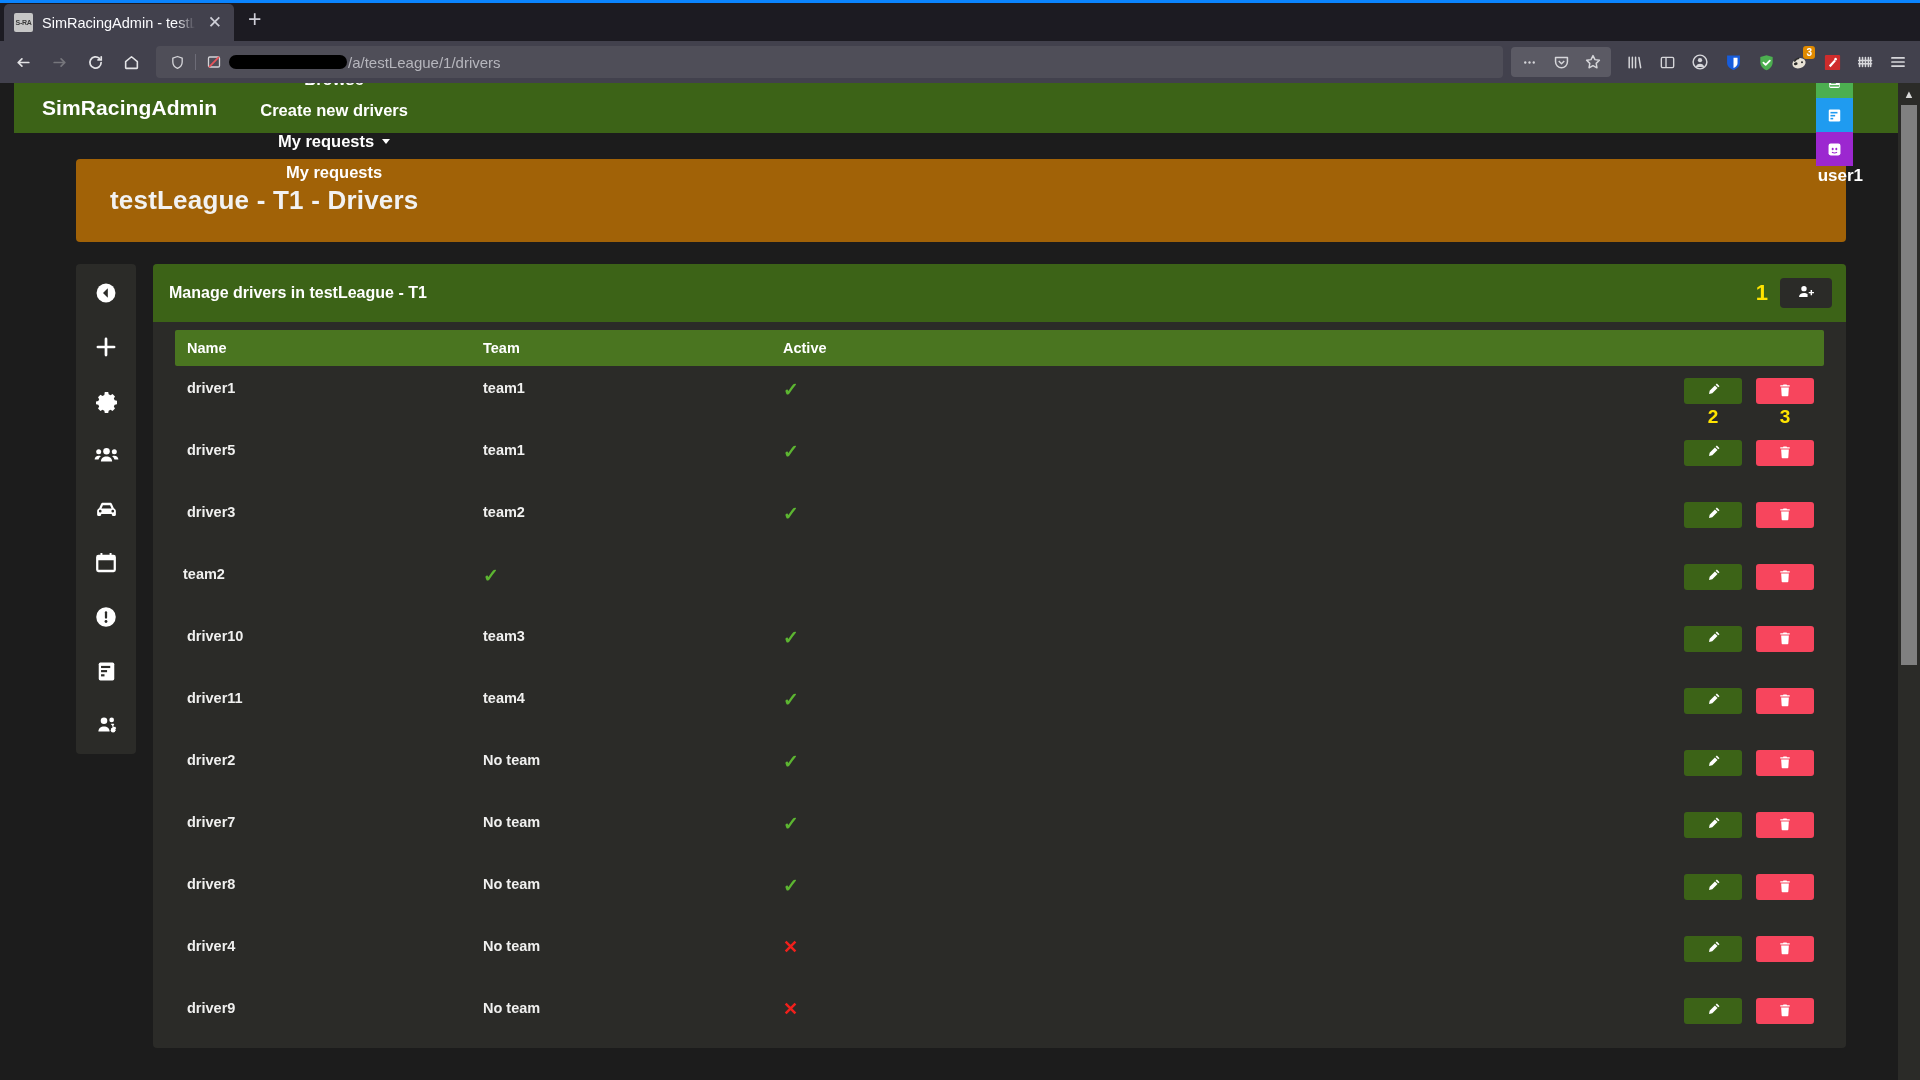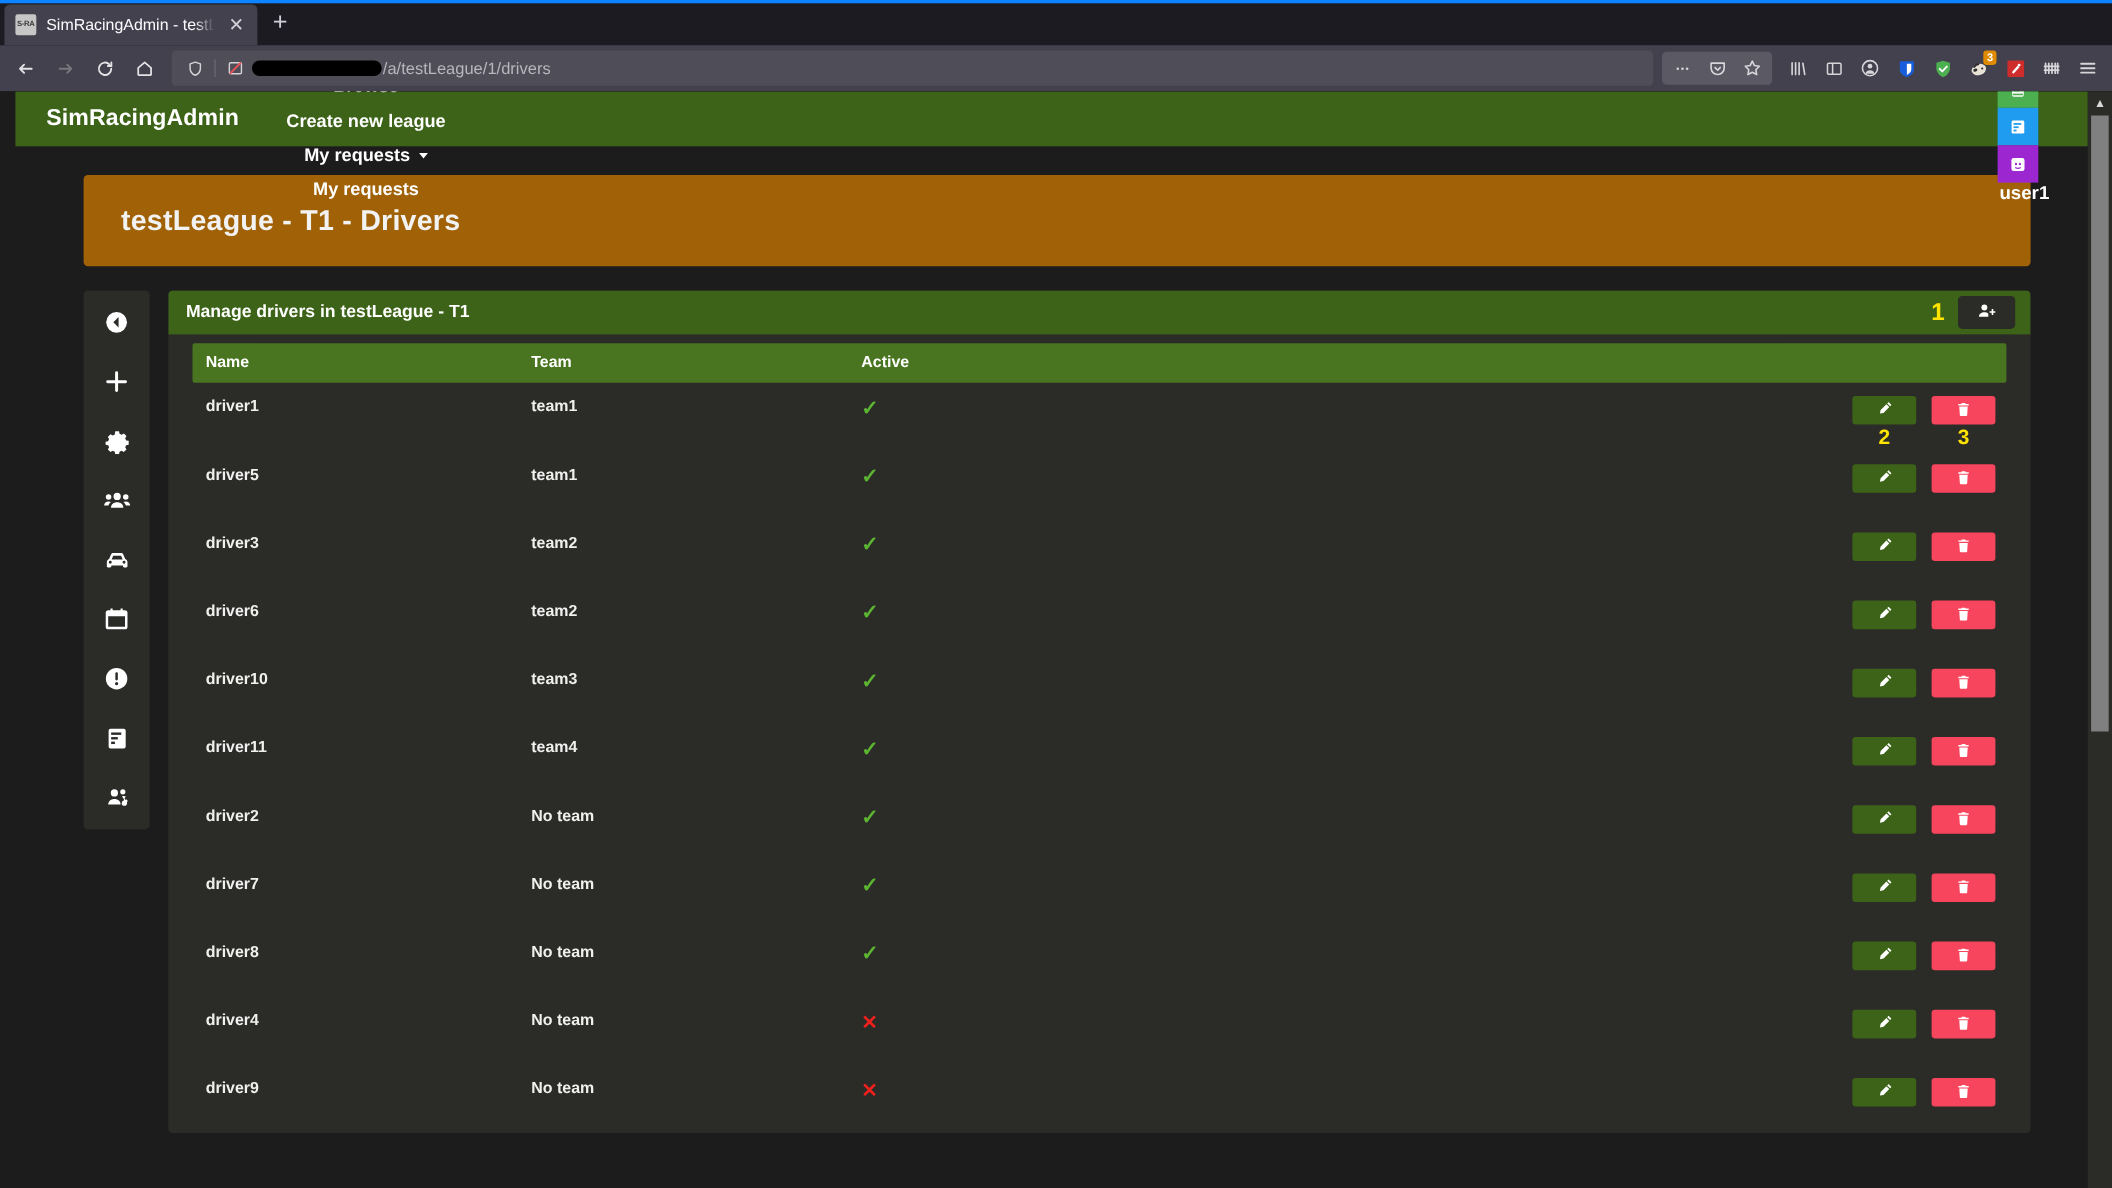--- a/index.html
+++ b/index.html
@@ -103,21 +103,21 @@
 
   .sidebar {
     width: 60px; background: #2b2b28; border-radius: 4px; flex: 0 0 60px;
     padding: 14px 0; display: flex; flex-direction: column; align-items: center; gap: 24px;
     align-self: flex-start; min-height: 430px;
   }
   .side-ico { width: 30px; height: 30px; display: flex; align-items: center; justify-content: center; color: #fff; cursor: pointer; }
 
   .card { flex: 1; margin-left: 17px; background: #2b2b28; border-radius: 4px; overflow: hidden; }
   .card-head {
-    background: #3c6317; height: 40px; display: flex; align-items: center;
+    background: #3c6317; height: 58px; display: flex; align-items: center;
     padding: 0 14px 0 16px; gap: 12px;
   }
   .card-head-title { color: #fff; font-size: 16px; font-weight: bold; flex: 1; }
   .anno { color: #ffe400; font-weight: bold; font-size: 22px; line-height: 1; }
   .adduser-btn {
     background: #2b2b28; border: none; border-radius: 4px; width: 52px; height: 30px;
     display: flex; align-items: center; justify-content: center; cursor: pointer;
   }
 
   .table { width: 100%; padding: 8px 22px 0 22px; }
@@ -294,21 +294,21 @@
         <div class="brand">SimRacingAdmin</div>
         <div class="nav-links">
           <div class="nav-link">
             <span>
               <svg width="19" height="19" viewBox="0 0 16 16" fill="#fff">
                   <path d="M8 1.8 1.6 7.1h1.7V14h3.1v-3.6h3.2V14h3.1V7.1h1.7z"></path>
                 </svg>
             </span>
           </div>
           <div class="nav-link">Browse</div>
-          <div class="nav-link">Create new league</div>
+          <div class="nav-link">Create new drivers</div>
           <div class="nav-link">
             <span>My requests</span>
             <span class="caret"></span>
           </div>
           <div class="nav-link">My requests</div>
         </div>
         <div class="nav-spacer"></div>
         <div class="nav-actions">
           <div class="sqbtn red">
             <svg width="17" height="17" viewBox="0 0 16 16" fill="#fff">
@@ -516,21 +516,20 @@
                       <div class="act-wrap">
                         <button class="act-btn del">
                           <span><svg width="14" height="14" viewBox="0 0 16 16" fill="#fff">
                               <path d="M6.2 1.6h3.6l.5 1h3.1v1.5H2.6V2.6h3.1zM3.6 5.2h8.8l-.6 9a.9.9 0 0 1-.9.8H5.1a.9.9 0 0 1-.9-.8z"></path>
                             </svg></span>
                         </button>
                       </div>
                     </div>
                   </div>
                   <div class="trow">
-                    <div class="td col-name">driver6</div>
                     <div class="td col-team">team2</div>
                     <div class="td col-active"><span class="tick">✓</span></div>
                     <div class="td col-actions" style="padding-top: 12px;">
                       <div class="act-wrap">
                         <button class="act-btn edit">
                           <span><svg width="15" height="15" viewBox="0 0 16 16" fill="#fff">
                               <path d="M11.6 1.6 14.4 4.4 13.1 5.7 10.3 2.9zM9.5 3.7l2.8 2.8-5.6 5.6-3.5.7.7-3.5z"></path>
                               <path d="M1.6 13.4h12.8v1.2H1.6z" opacity=".0"></path>
                             </svg></span>
                         </button>

